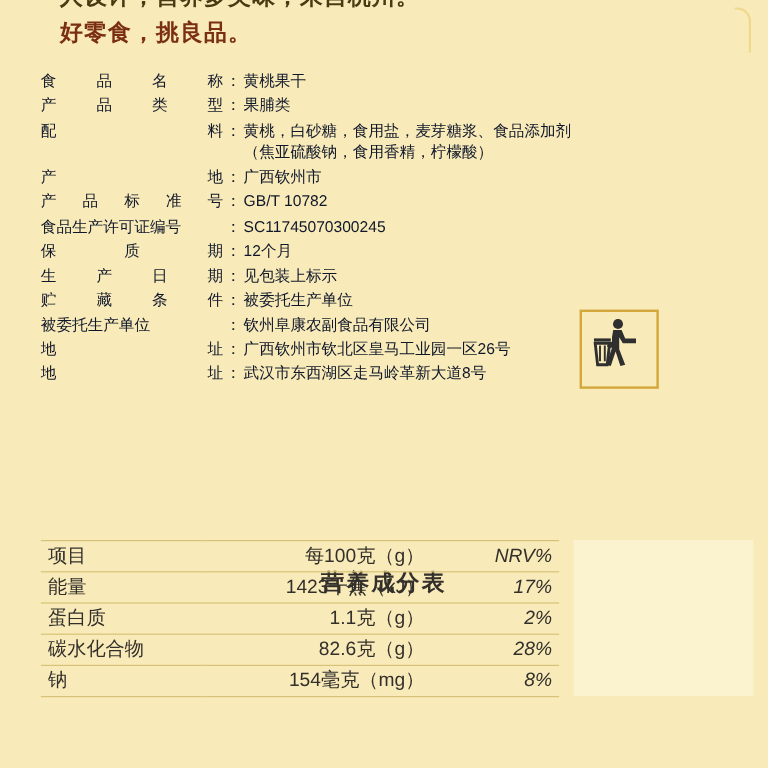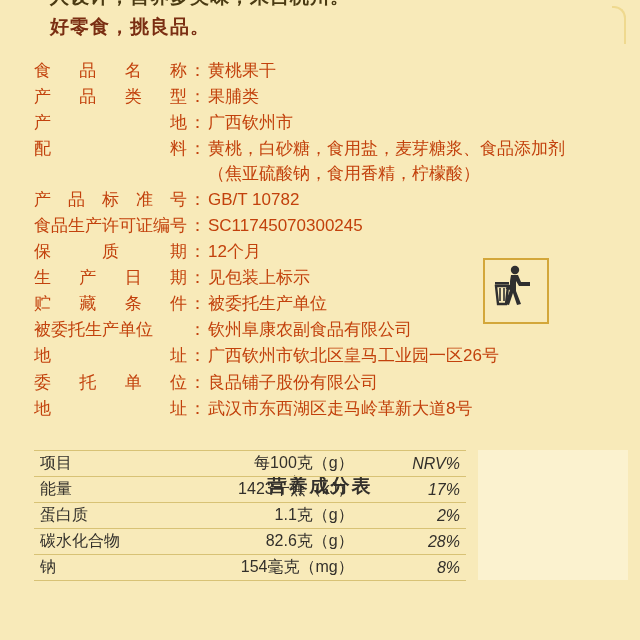--- a/index.html
+++ b/index.html
@@ -60,22 +60,22 @@
   .info-table {
     position: absolute;
     top: 58px;
     left: 34px;
     width: 580px;
     border-collapse: collapse;
   }
   .info-table td {
     vertical-align: top;
     padding: 1px 0;
-    font-size: 17px;
-    color: #c2410c;
+    font-size: 13px;
+    color: #0f172a;
     line-height: 1.42;
   }
   td.label {
     width: 152px;
     white-space: nowrap;
     text-align: justify;
     text-align-last: justify;
     padding-right: 2px;
   }
   td.label.nojust {
@@ -177,33 +177,33 @@
         <td class="label">食 品 名 称</td>
         <td class="colon">：</td>
         <td class="value">黄桃果干</td>
       </tr>
       <tr>
         <td class="label">产 品 类 型</td>
         <td class="colon">：</td>
         <td class="value">果脯类</td>
       </tr>
       <tr>
-        <td class="label">产 地</td>
-        <td class="colon">：</td>
-        <td class="value">广西钦州市</td>
-      </tr>
-      <tr>
         <td class="label">配 料</td>
         <td class="colon">：</td>
         <td class="value">
           <span class="sub-line">黄桃，白砂糖，食用盐，麦芽糖浆、食品添加剂</span>
           <span class="sub-line">（焦亚硫酸钠，食用香精，柠檬酸）</span>
         </td>
       </tr>
       <tr>
+        <td class="label">产 地</td>
+        <td class="colon">：</td>
+        <td class="value">广西钦州市</td>
+      </tr>
+      <tr>
         <td class="label">产品标准号</td>
         <td class="colon">：</td>
         <td class="value">GB/T 10782</td>
       </tr>
       <tr>
         <td class="label nojust">食品生产许可证编号</td>
         <td class="colon">：</td>
         <td class="value">SC11745070300245</td>
       </tr>
       <tr>
@@ -223,25 +223,20 @@
       </tr>
       <tr>
         <td class="label nojust">被委托生产单位</td>
         <td class="colon">：</td>
         <td class="value">钦州阜康农副食品有限公司</td>
       </tr>
       <tr>
         <td class="label">地 址</td>
         <td class="colon">：</td>
         <td class="value">广西钦州市钦北区皇马工业园一区26号</td>
-      </tr>
-      <tr>
-        <td class="label">委 托 单 位</td>
-        <td class="colon">：</td>
-        <td class="value">良品铺子股份有限公司</td>
       </tr>
       <tr>
         <td class="label">地 址</td>
         <td class="colon">：</td>
         <td class="value">武汉市东西湖区走马岭革新大道8号</td>
       </tr>
     </tbody>
   </table>
 
   <div class="icon-box">

